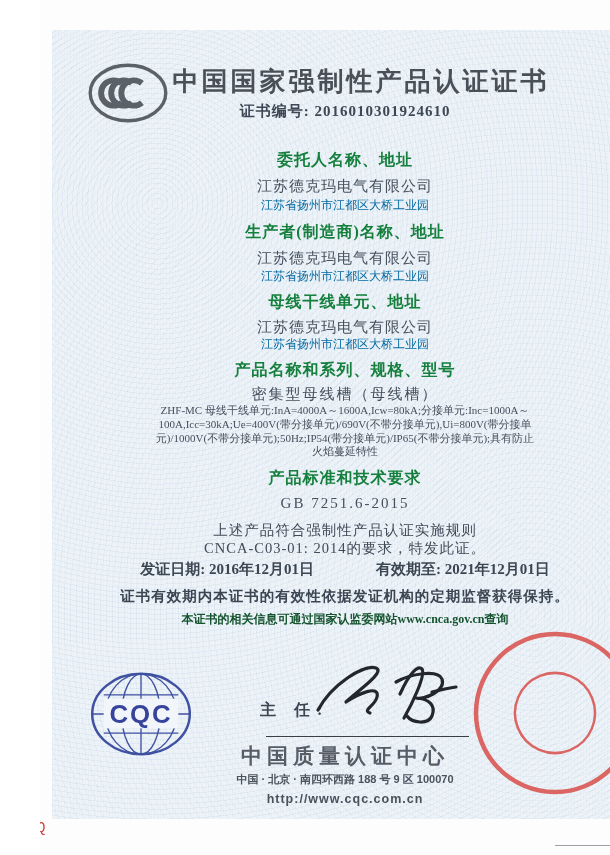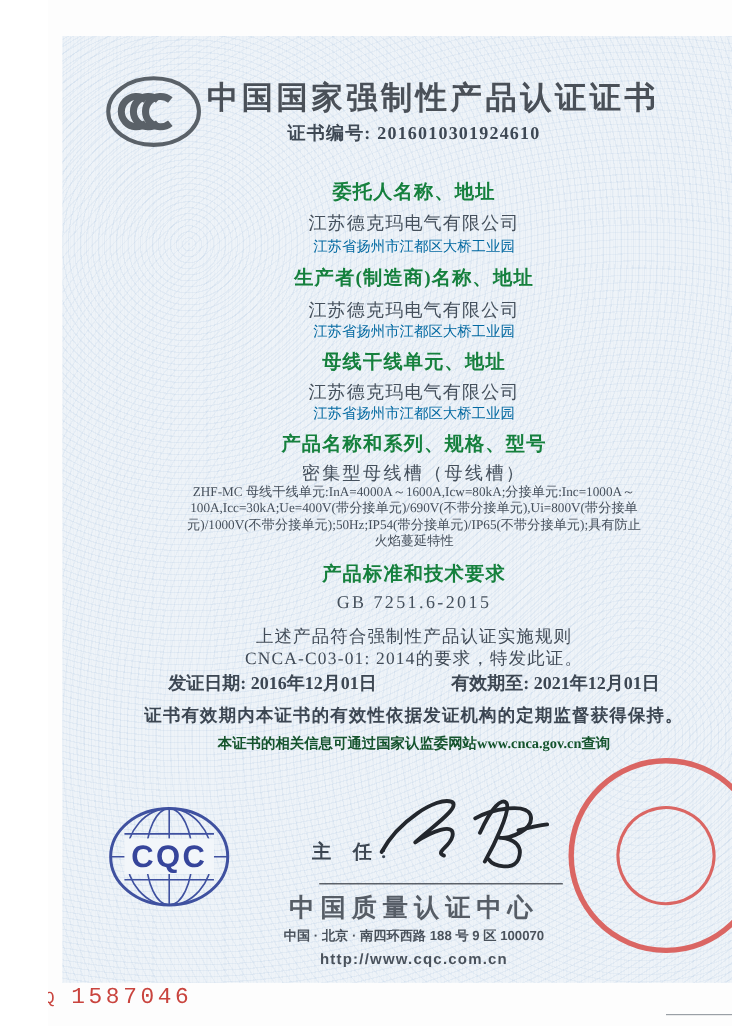--- a/index.html
+++ b/index.html
@@ -148,17 +148,16 @@
         </text>
         <text font-family="Liberation Serif,serif" font-size="18" font-weight="bold" letter-spacing="12" fill="#d9534f">
           <textPath href="#stamp-cn-path" startOffset="50%" text-anchor="middle">中国质量认证中心</textPath>
         </text>
       </g>
     </svg>
   </div>
 
   <div class="serial" style="color:#c9443e">
     <span class="q">Q</span>
-    <span class="num">1587046</span>
   </div>
 
   <div class="corner-line"></div>
 </div>
 
 </body></html>

